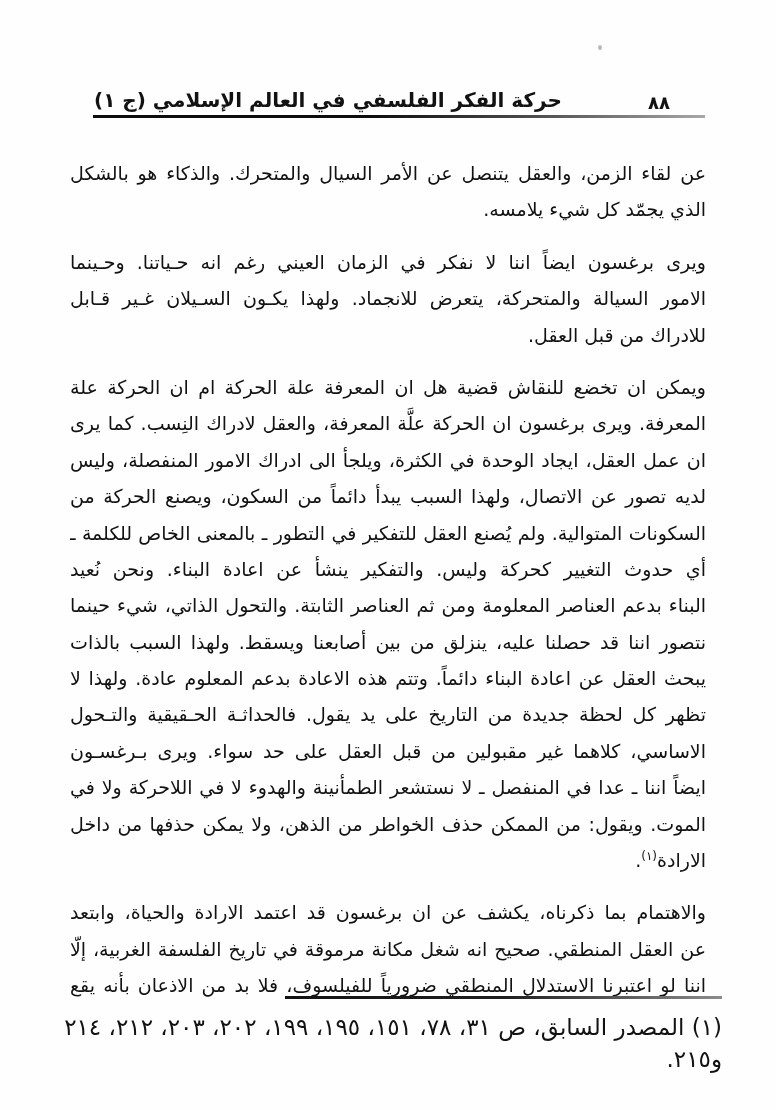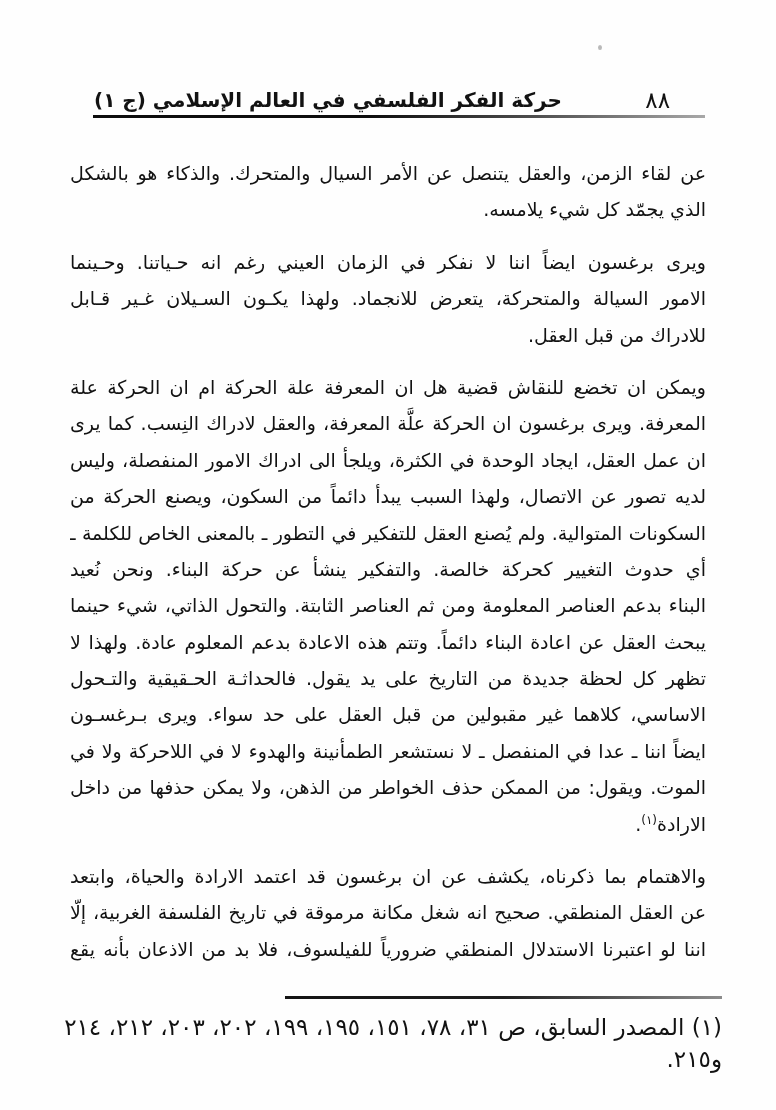--- a/index.html
+++ b/index.html
@@ -38,22 +38,22 @@
     align-items: flex-end;
   }
   .head-title {
     direction: rtl;
     font-size: 20px;
     font-weight: bold;
     white-space: nowrap;
     letter-spacing: 0;
   }
   .head-num {
-    font-size: 23px;
-    font-weight: normal;
+    font-size: 18px;
+    font-weight: bold;
     line-height: 1;
   }
   .head-rule {
     position: absolute;
     top: 115px;
     left: 93px;
     width: 612px;
     height: 3px;
     background: linear-gradient(to right, #0d0d0d 0%, #0d0d0d 45%, #4d4d4d 72%, #a8a8a8 100%);
   }
@@ -129,22 +129,23 @@
       <div class="line">الامور السيالة والمتحركة، يتعرض للانجماد. ولهذا يكـون السـيلان غـير قـابل</div>
       <div class="line end">للادراك من قبل العقل.</div>
     </section>
 
     <section class="para">
       <div class="line">ويمكن ان تخضع للنقاش قضية هل ان المعرفة علة الحركة ام ان الحركة علة</div>
       <div class="line">المعرفة. ويرى برغسون ان الحركة علَّة المعرفة، والعقل لادراك النِسب. كما يرى</div>
       <div class="line">ان عمل العقل، ايجاد الوحدة في الكثرة، ويلجأ الى ادراك الامور المنفصلة، وليس</div>
       <div class="line">لديه تصور عن الاتصال، ولهذا السبب يبدأ دائماً من السكون، ويصنع الحركة من</div>
       <div class="line">السكونات المتوالية. ولم يُصنع العقل للتفكير في التطور ـ بالمعنى الخاص للكلمة ـ</div>
-      <div class="line">أي حدوث التغيير كحركة خالصة. والتفكير ينشأ عن حركة البناء. ونحن نُعيد</div>
+      <div class="line">أي حدوث التغيير كحركة وليس. والتفكير ينشأ عن اعادة البناء. ونحن نُعيد</div>
       <div class="line">البناء بدعم العناصر المعلومة ومن ثم العناصر الثابتة. والتحول الذاتي، شيء حينما</div>
+      <div class="line">نتصور اننا قد حصلنا عليه، ينزلق من بين أصابعنا ويسقط. ولهذا السبب بالذات</div>
       <div class="line">يبحث العقل عن اعادة البناء دائماً. وتتم هذه الاعادة بدعم المعلوم عادة. ولهذا لا</div>
       <div class="line">تظهر كل لحظة جديدة من التاريخ على يد يقول. فالحداثـة الحـقيقية والتـحول</div>
       <div class="line">الاساسي، كلاهما غير مقبولين من قبل العقل على حد سواء. ويرى بـرغسـون</div>
       <div class="line">ايضاً اننا ـ عدا في المنفصل ـ لا نستشعر الطمأنينة والهدوء لا في اللاحركة ولا في</div>
       <div class="line">الموت. ويقول: من الممكن حذف الخواطر من الذهن، ولا يمكن حذفها من داخل</div>
       <div class="line end"><span>الارادة</span><sup class="fnref">(١)</sup><span>.</span></div>
     </section>
 
     <section class="para space-before">
       <div class="line">والاهتمام بما ذكرناه، يكشف عن ان برغسون قد اعتمد الارادة والحياة، وابتعد</div>

